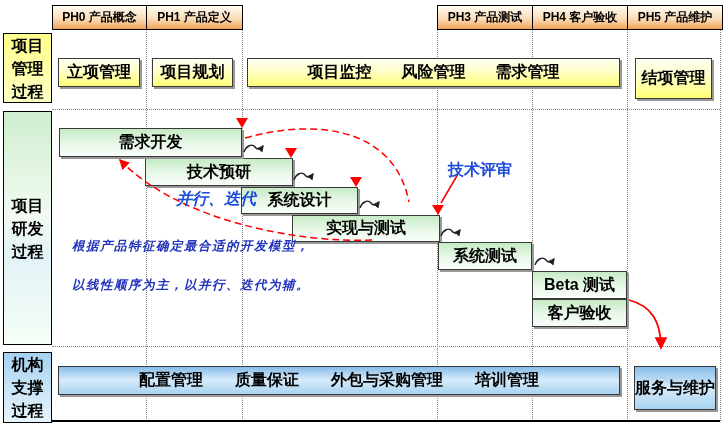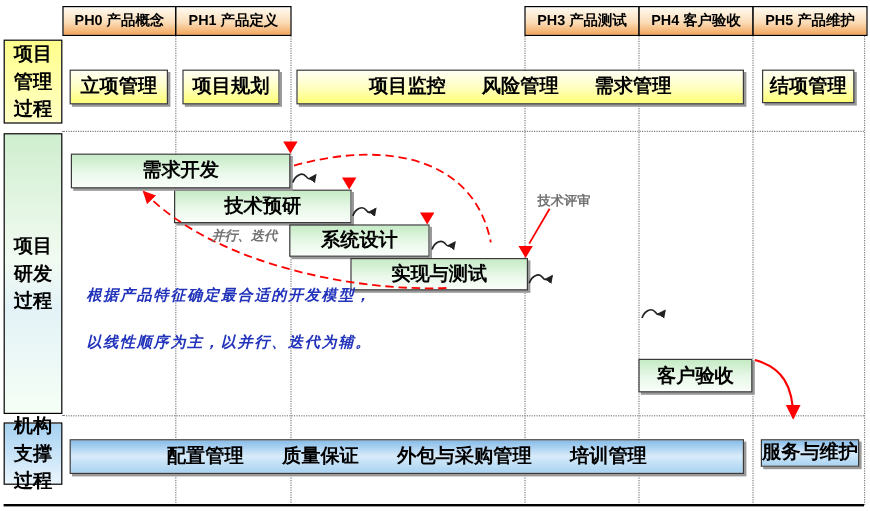--- a/index.html
+++ b/index.html
@@ -35,21 +35,21 @@
     display:flex;align-items:center;justify-content:center;
     font-size:16px;font-weight:bold;z-index:2;
   }
   .box.yellow{background:linear-gradient(180deg,#FFFFF4 0%,#FFFFC9 45%,#FFFF77 100%);}
   .box.green{background:linear-gradient(180deg,#C5EBC5 0%,#E9F8E9 55%,#F9FEF9 100%);}
   .box.blue{background:linear-gradient(180deg,#86BCE9 0%,#D8EBFA 48%,#A8D3F2 100%);}
   .bar-items{display:flex;align-items:center;justify-content:center;}
   .bar-items span{white-space:nowrap;}
   
   .ann-red{
-    position:absolute;color:#737373;font-weight:bold;font-size:11px;
+    position:absolute;color:#1d4ed8;font-weight:bold;font-size:16px;
     font-style:italic;white-space:nowrap;z-index:5;
   }
   .note-blue{
     position:absolute;left:72px;color:#2233BB;font-weight:bold;font-style:italic;
     font-size:12.5px;letter-spacing:1.5px;white-space:nowrap;z-index:5;
     font-family:"DejaVu Serif","Liberation Serif",serif;
   }
   #overlay{position:absolute;left:0;top:0;width:725px;height:426px;z-index:4;pointer-events:none;}
 </style>
 </head>
@@ -76,48 +76,50 @@
   <div class="rowlabel mgmt" style="top:33px;height:70px">
     <span>项目</span>
     <span>管理</span>
     <span>过程</span>
   </div>
   <div class="rowlabel rnd" style="top:111px;height:234px">
     <span>项目</span>
     <span>研发</span>
     <span>过程</span>
   </div>
-  <div class="rowlabel support" style="top:352px;height:52px">
+  <div class="rowlabel support" style="top:352px;height:71px">
     <span>机构</span>
     <span>支撑</span>
     <span>过程</span>
   </div>
 
   <div class="box yellow" style="left:58px;top:58px;width:82px;height:29px">立项管理</div>
   <div class="box yellow" style="left:152px;top:58px;width:81px;height:29px">项目规划</div>
   <div class="box yellow bar-items" style="left:247px;top:58px;width:373px;height:29px;gap:30px">
     <span>项目监控</span>
     <span>风险管理</span>
     <span>需求管理</span>
   </div>
-  <div class="box yellow" style="left:635px;top:58px;width:77px;height:28px">结项管理</div>
+  <div class="box yellow" style="left:635px;top:58px;width:77px;height:41px">结项管理</div>
 
   <div class="box green" style="left:145px;top:158px;width:148px;height:28px">技术预研</div>
   <div class="box green" style="left:59px;top:128px;width:183px;height:29px">需求开发</div>
   <div class="box green" style="left:241px;top:187px;width:117px;height:27px">系统设计</div>
   <div class="box green" style="left:292px;top:215px;width:148px;height:27px">实现与测试</div>
+  <div class="box green" style="left:438px;top:242px;width:94px;height:28px">系统测试</div>
+  <div class="box green" style="left:532px;top:271px;width:95px;height:28px">Beta 测试</div>
   <div class="box green" style="left:532px;top:299px;width:95px;height:28px">客户验收</div>
 
   <div class="box blue bar-items" style="left:58px;top:366px;width:562px;height:29px;gap:32px">
     <span>配置管理</span>
     <span>质量保证</span>
     <span>外包与采购管理</span>
     <span>培训管理</span>
   </div>
-  <div class="box blue" style="left:634px;top:366px;width:82px;height:23px">服务与维护</div>
+  <div class="box blue" style="left:634px;top:366px;width:82px;height:44px">服务与维护</div>
 
   <div class="ann-red" style="left:176px;top:189px">并行、迭代</div>
   <div class="ann-red" style="left:448px;top:160px;font-style:normal">技术评审</div>
   <div class="note-blue" style="top:238px">根据产品特征确定最合适的开发模型，</div>
   <div class="note-blue" style="top:277px">以线性顺序为主，以并行、迭代为辅。</div>
 
   <svg id="overlay" viewBox="0 0 725 426">
     <defs>
       <marker id="mred" markerWidth="9" markerHeight="9" refX="6" refY="3.5" orient="auto">
         <path d="M0,0 L7,3.5 L0,7 z" fill="#FF0000"></path>

